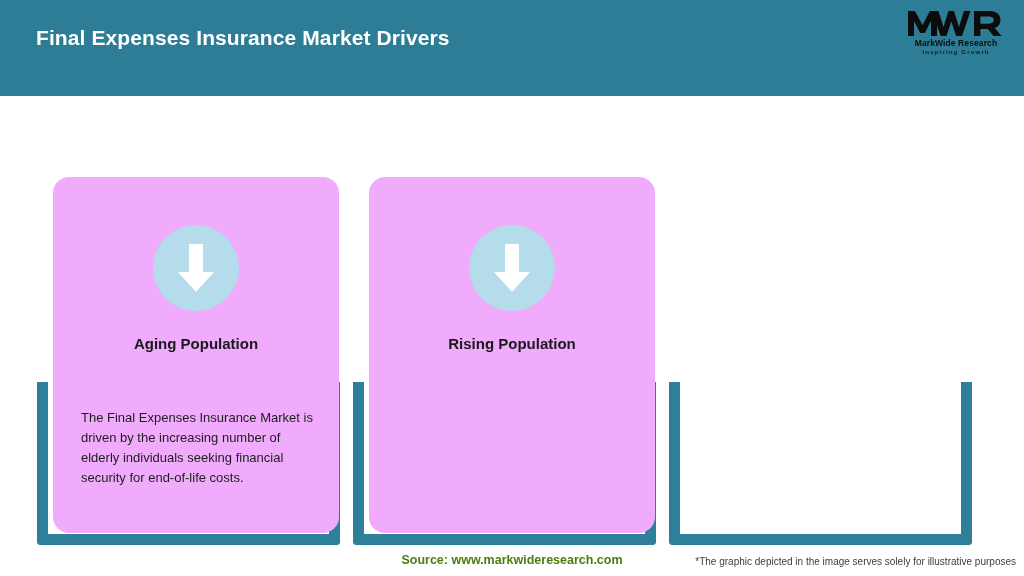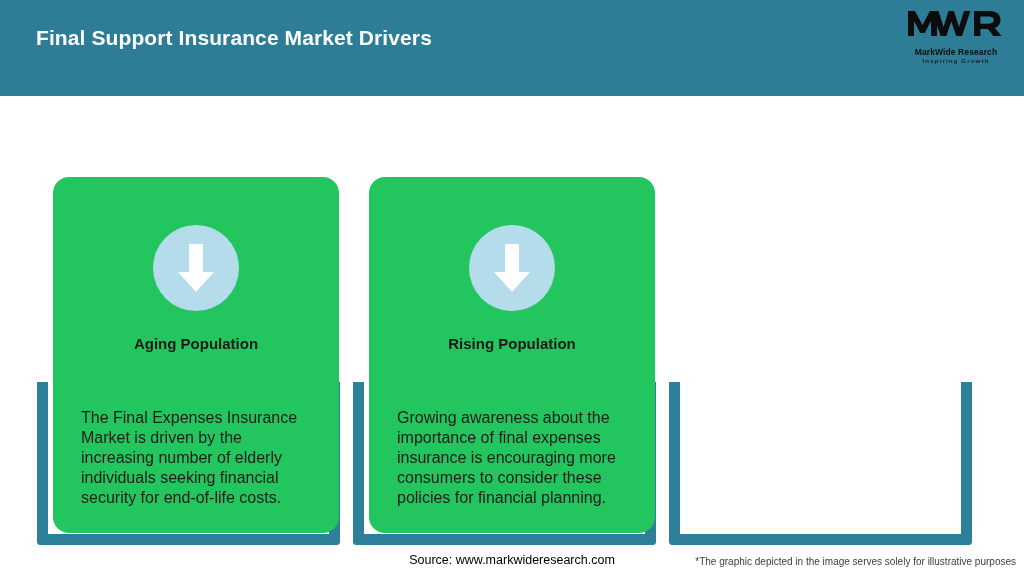--- a/index.html
+++ b/index.html
@@ -46,21 +46,21 @@
   #brand-logo .logo-mark {
     display: block;
     height: 30px;
   }
   #brand-logo .logo-name {
     display: block;
     font-size: 8.5px;
     font-weight: bold;
     color: #0e0e0e;
     letter-spacing: 0.1px;
-    margin-top: 10px;
+    margin-top: 1px;
   }
   #brand-logo .logo-tag {
     display: block;
     font-size: 6.2px;
     font-weight: bold;
     color: #1c1c1c;
     letter-spacing: 1.1px;
     margin-top: 1px;
   }
 
@@ -97,21 +97,21 @@
     border-bottom-left-radius: 4px;
     border-bottom-right-radius: 4px;
   }
 
   .card {
     position: absolute;
     left: 32px;
     top: 81px;
     width: 286px;
     height: 356px;
-    background: #22c55e;
+    background: #f0abfc;
     border-radius: 16px;
     box-sizing: border-box;
   }
 
   .icon-circle {
     position: absolute;
     left: 50%;
     transform: translateX(-50%);
     top: 48px;
     width: 86px;
@@ -132,51 +132,51 @@
     text-align: center;
     font-size: 15px;
     font-weight: bold;
     color: #1a1a1a;
   }
   .card-body {
     position: absolute;
     left: 28px;
     right: 22px;
     top: 231px;
-    font-size: 16px;
+    font-size: 13px;
     line-height: 20px;
     color: #1d1d1d;
     font-family: "Liberation Sans", sans-serif;
   }
 
   
   #source-note {
     position: absolute;
     left: 0;
     right: 0;
     top: 553px;
     text-align: center;
     font-size: 12.5px;
-    font-weight: normal;
-    color: #000000;
+    font-weight: bold;
+    color: #4d7c0f;
   }
   #disclaimer-note {
     position: absolute;
     right: 8px;
     top: 556px;
     font-size: 10px;
     color: #3d3d3d;
     white-space: nowrap;
   }
 </style>
 </head>
 <body>
 
 <div id="header-bar">
-  <div id="page-title">Final Support Insurance Market Drivers</div>
+  <div id="page-title">Final Expenses Insurance Market Drivers</div>
 
   <div id="brand-logo">
     <span class="logo-mark">
       <svg width="108" height="30" viewBox="0 0 108 30" xmlns="http://www.w3.org/2000/svg">
         <g fill="#0c0c0c">
 
           <path d="M6 28 L6 3 L13 3 L20.5 17 L28 3 L35 3 L35 28 L29 28 L29 13 L22.8 25 L18.2 25 L12 13 L12 28 Z"></path>
 
           <path d="M30 3 L36.5 3 L41.5 19 L46.5 3 L52 3 L57 19 L62 3 L68.5 3 L60 28 L54.2 28 L49.3 13.5 L44.4 28 L38.6 28 Z"></path>
 
@@ -206,21 +206,20 @@
 
   <div class="card-group g1">
     <div class="frame"></div>
     <div class="card">
       <div class="icon-circle">
         <svg width="48" height="56" viewBox="0 0 48 56" xmlns="http://www.w3.org/2000/svg">
           <path d="M17 4 L31 4 L31 32 L42 32 L24 52 L6 32 L17 32 Z" fill="#ffffff"></path>
         </svg>
       </div>
       <div class="card-title">Rising Population</div>
-      <div class="card-body">Growing awareness about the importance of final expenses insurance is encouraging more consumers to consider these policies for financial planning.</div>
     </div>
   </div>
 
   <div class="card-group g2">
     <div class="frame"></div>
   </div>
 
 </div>
 
 <div id="source-note">Source: www.markwideresearch.com</div>

